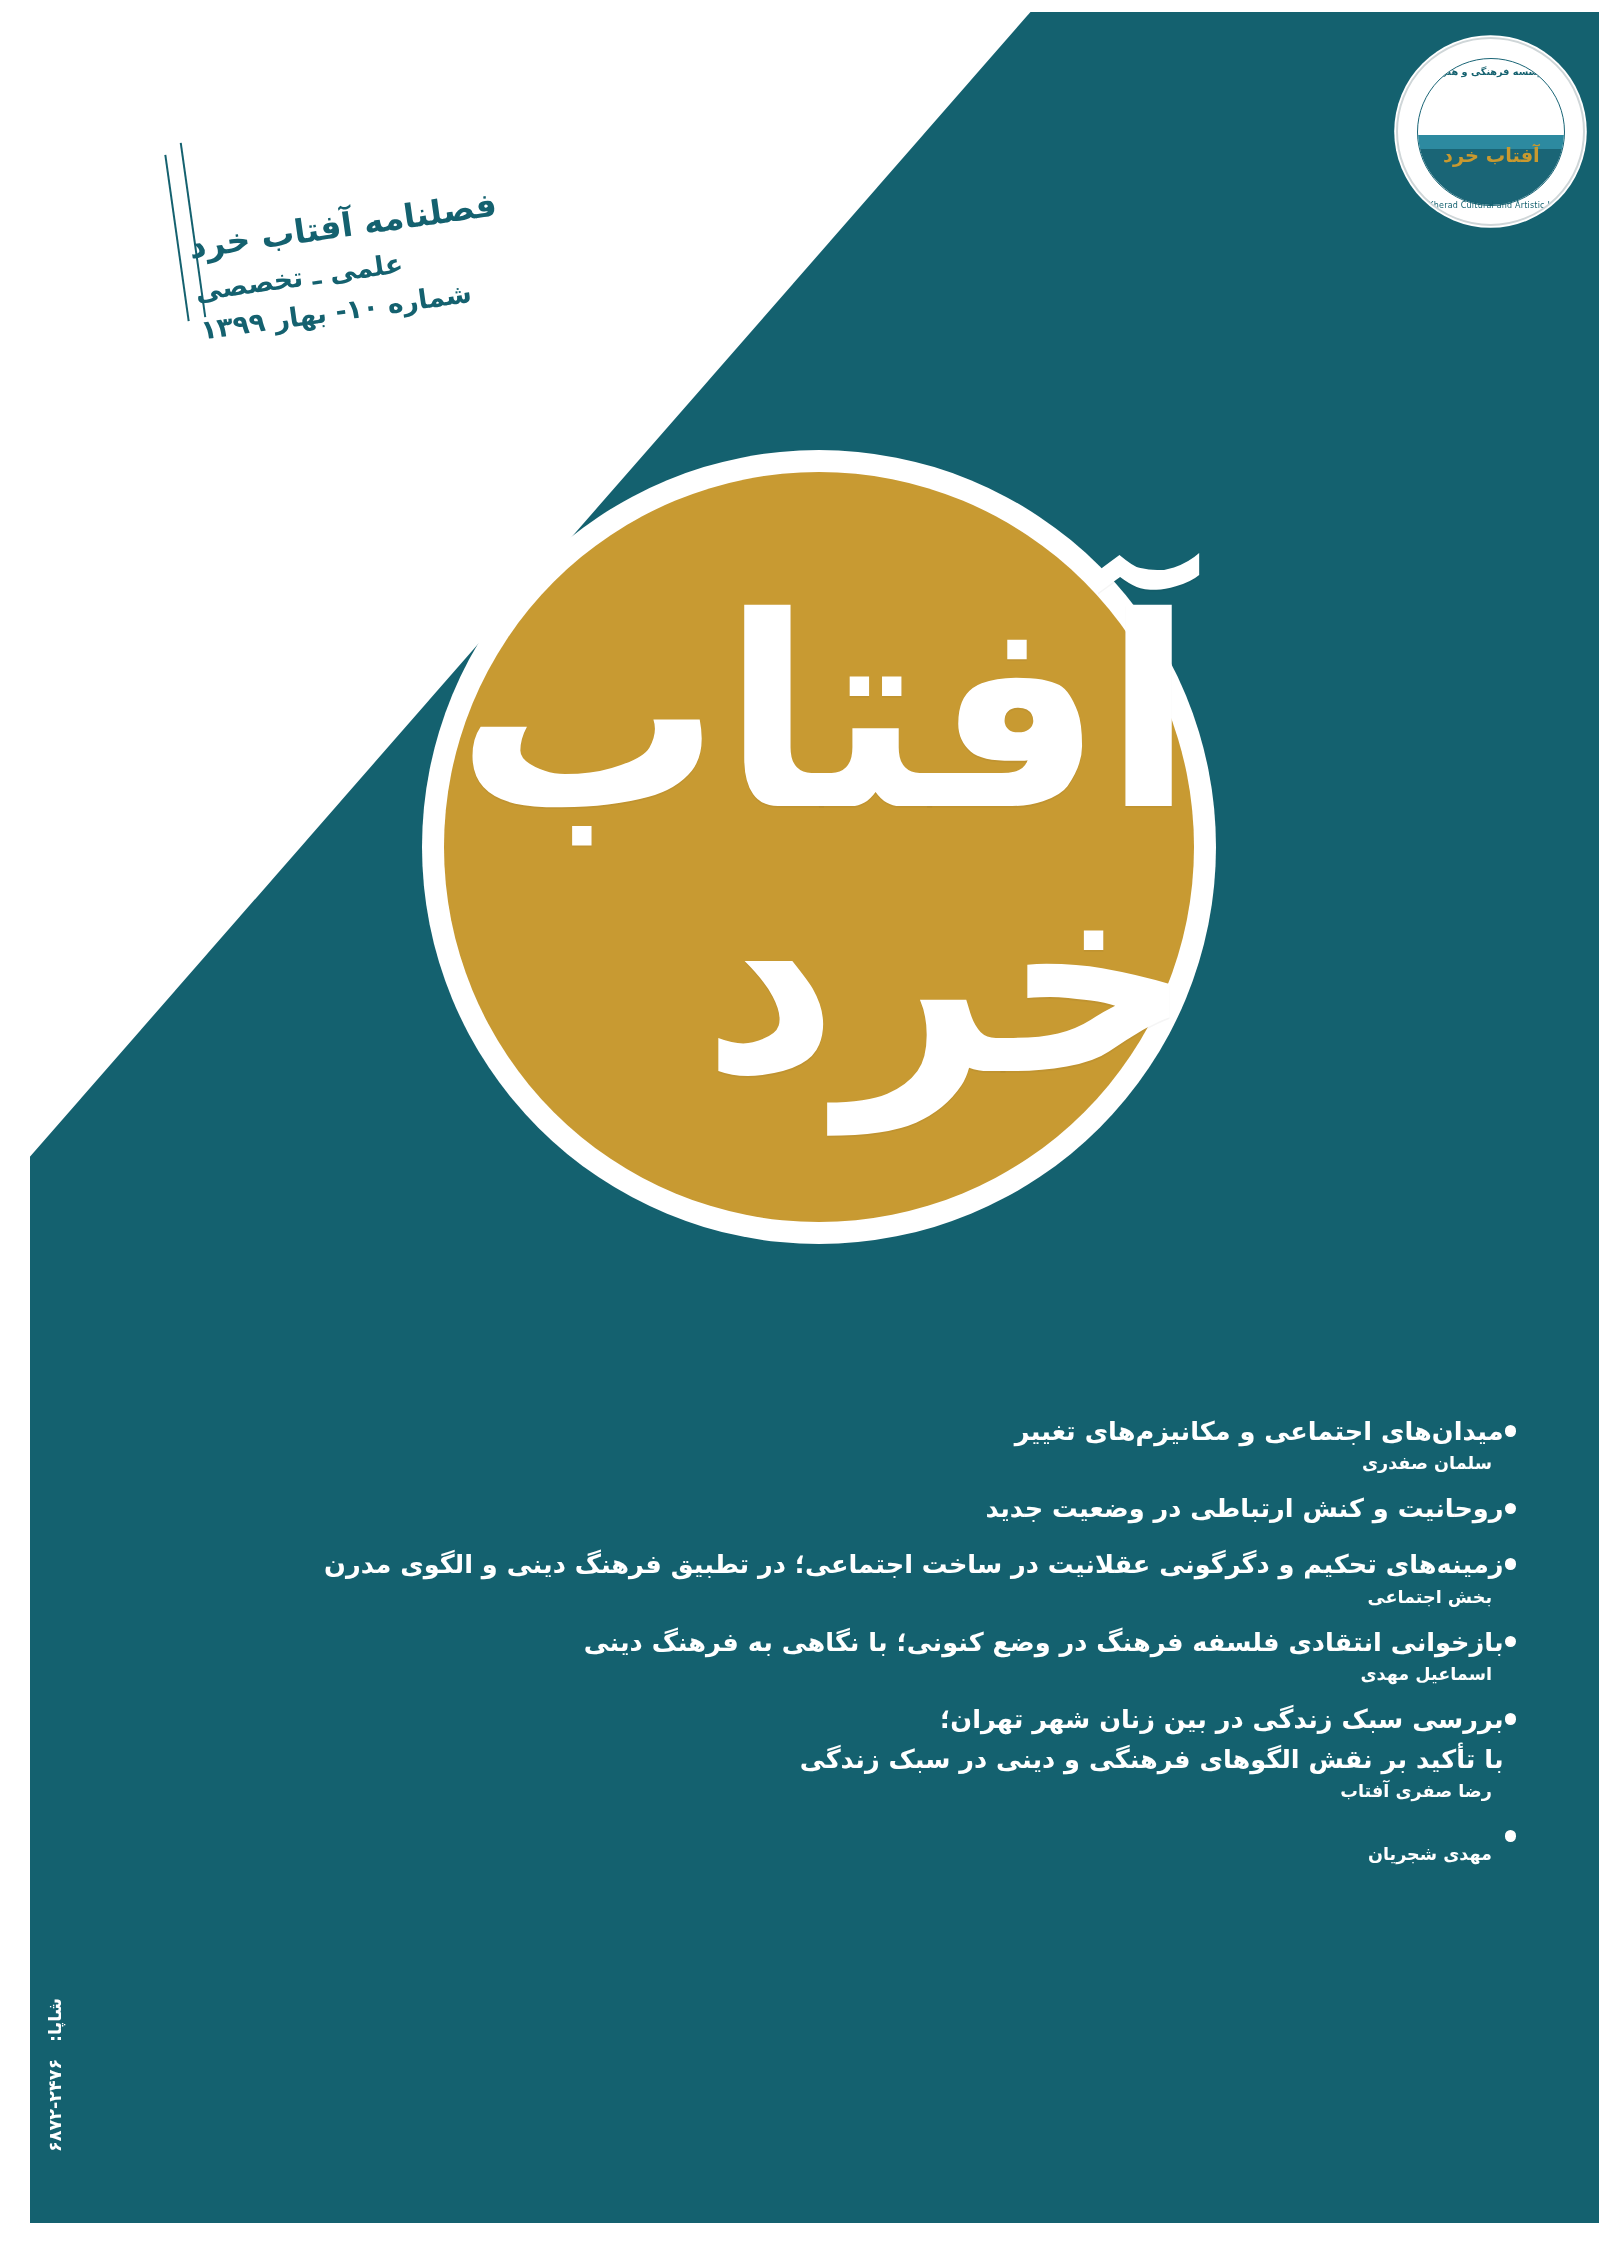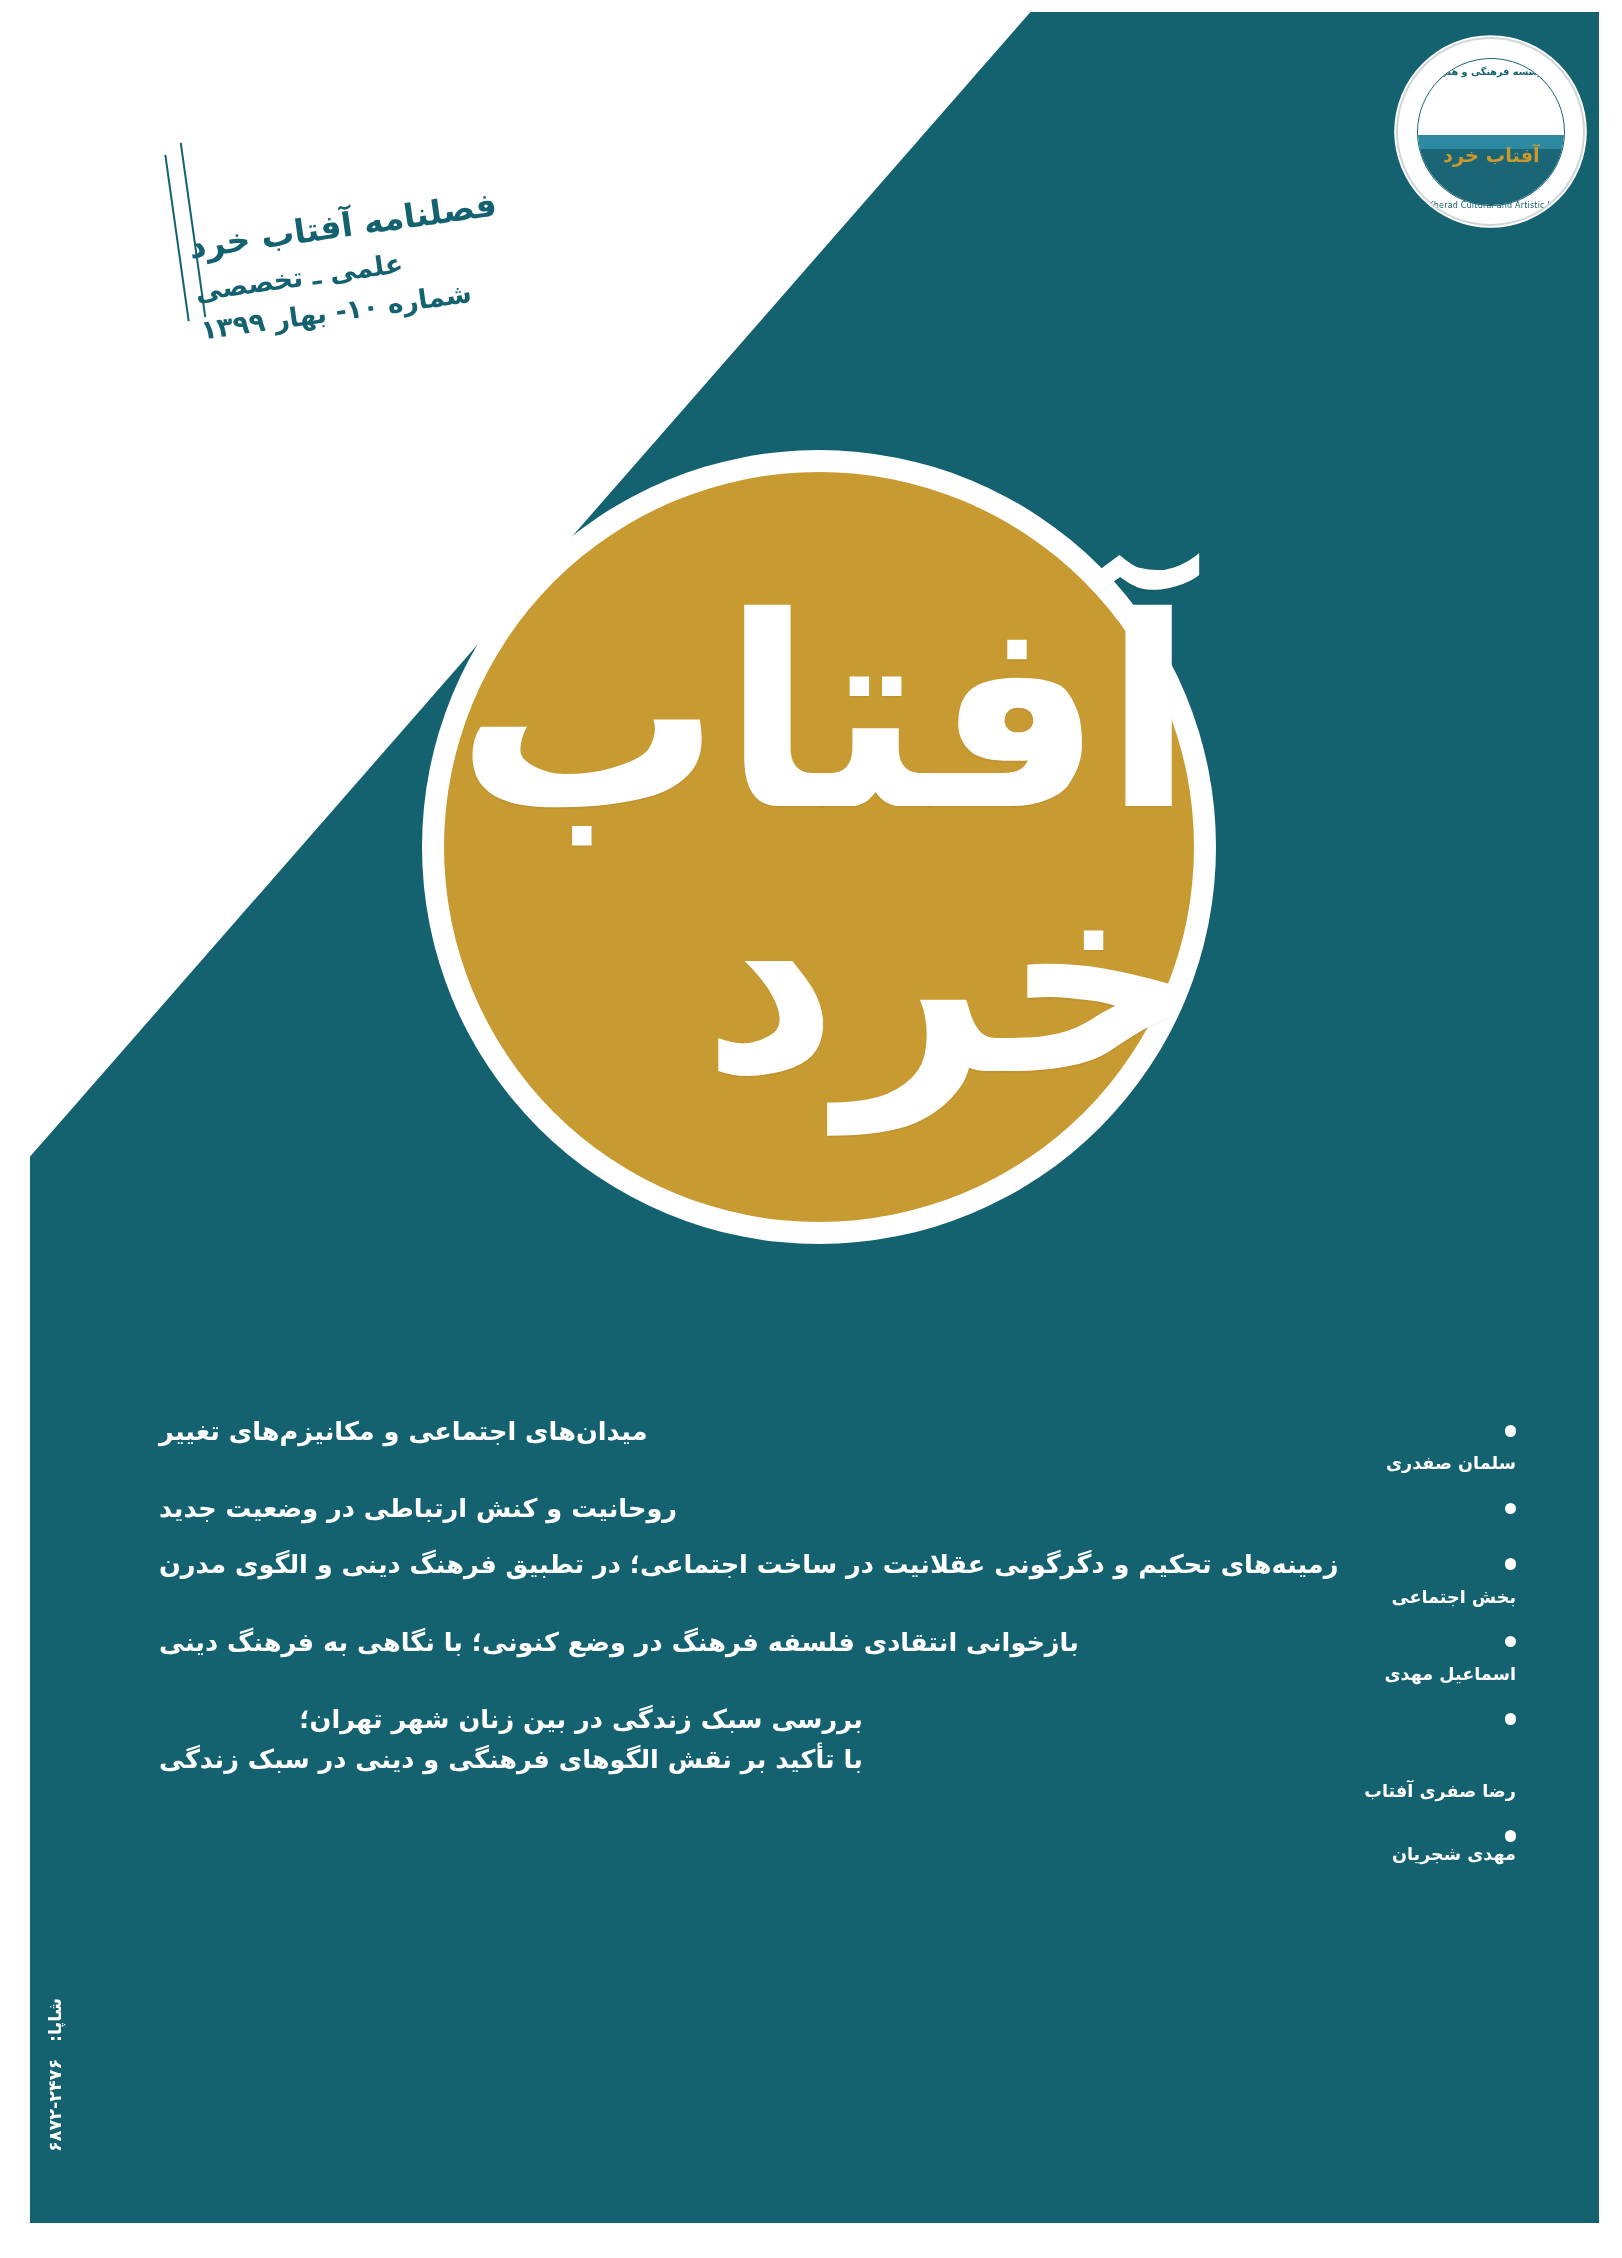--- a/index.html
+++ b/index.html
@@ -218,21 +218,21 @@
     text-align: left;
   }
   .entry {
     margin-bottom: 16px;
     position: relative;
   }
   .entry .title-row {
     display: flex;
     flex-direction: row;
     align-items: flex-start;
-    justify-content: space-between;
+    justify-content: flex-start;
     gap: 1px;
   }
   .bullet {
     flex: 0 0 auto;
     width: 11.5px;
     height: 11.5px;
     border-radius: 50%;
     background: #ffffff;
     margin-top: 13.2px;
   }
@@ -241,20 +241,21 @@
     font-weight: bold;
     line-height: 1.55;
     color: #ffffff;
     text-align: right;
   }
   .entry .author {
     font-size: 17.6px;
     font-weight: bold;
     color: #ffffff;
     margin-top: 1.8px;
+    margin-right: 24px;
     text-align: right;
   }
 
   
   .issn {
     position: absolute;
     left: 65px;
     bottom: 106px;
     transform: rotate(-90deg);
     transform-origin: left bottom;

